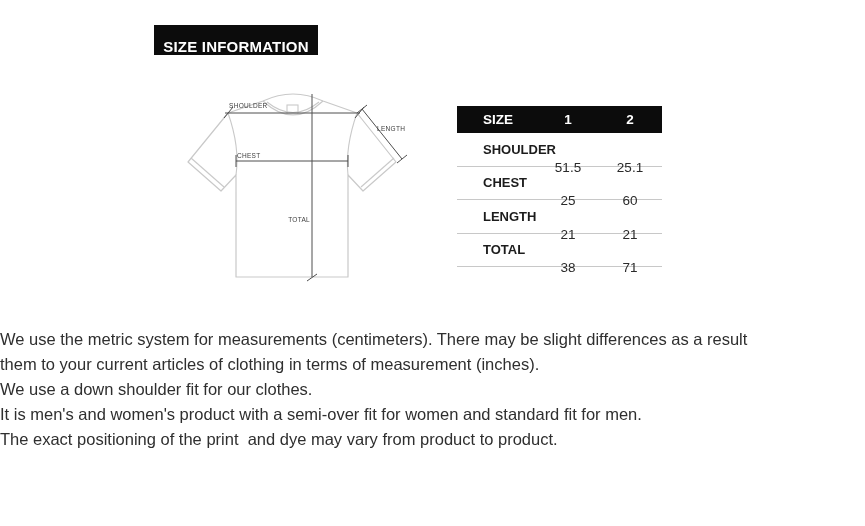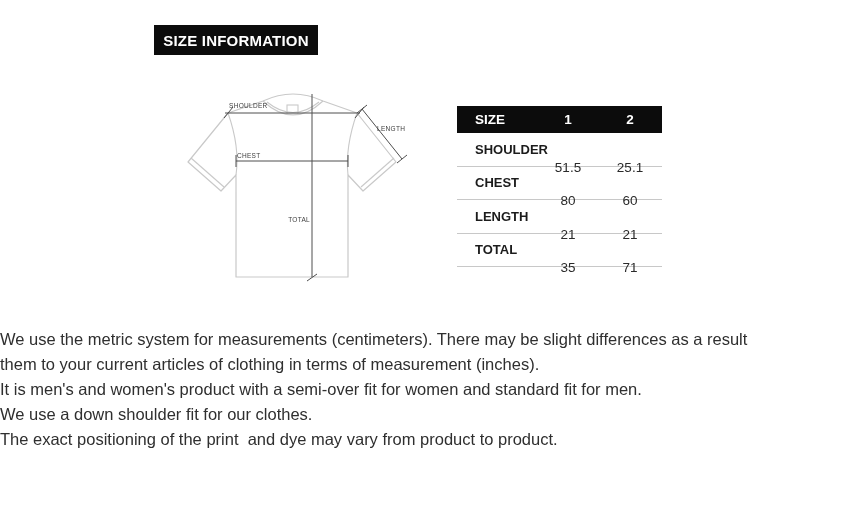--- a/index.html
+++ b/index.html
@@ -22,21 +22,21 @@
     width:865px;height:526px;
     background:#ffffff;
     font-family:"Liberation Sans", sans-serif;
     overflow:hidden;
   }
   .badge{
     position:absolute;left:154px;top:25px;
     width:164px;height:30px;
     background:var(--badge-bg);
     color:var(--badge-text);
-    display:flex;align-items:center;justify-content:center;
+    display:flex;align-items:flex-end;justify-content:center;
     font-size:15px;font-weight:bold;letter-spacing:0.2px;
     white-space:nowrap;
   }
   .diagram{
     position:absolute;left:175px;top:85px;
     width:235px;height:200px;
   }
   .shirt{fill:#ffffff;stroke:var(--shirt-outline);stroke-width:1.2;stroke-linejoin:round;}
   .shirt-line{fill:none;stroke:var(--shirt-outline);stroke-width:1.1;}
   .measure{fill:none;stroke:var(--measure-line);stroke-width:1;}
@@ -56,21 +56,21 @@
     background:var(--table-header-bg);
     color:var(--table-header-text);
     font-weight:bold;font-size:13.5px;
   }
   .t-row{
     display:flex;align-items:center;
     height:33.5px;
     border-bottom:1px solid var(--divider);
   }
   .t-cell-label{
-    width:80px;padding-left:18px;
+    width:80px;padding-left:26px;
     white-space:nowrap;
   }
   .t-row .t-cell-label{font-weight:bold;color:var(--table-label);font-size:13px;}
   .t-cell-val{
     width:62px;text-align:center;
   }
   .t-row .t-cell-val{color:var(--table-value);font-size:13.5px;margin-top:36px;}
   .notes{
     position:absolute;left:0;top:327px;
     width:865px;
@@ -125,38 +125,38 @@
     </div>
 
     <div class="t-row">
       <div class="t-cell-label">SHOULDER</div>
       <div class="t-cell-val">51.5</div>
       <div class="t-cell-val">25.1</div>
     </div>
 
     <div class="t-row">
       <div class="t-cell-label">CHEST</div>
-      <div class="t-cell-val">80</div>
+      <div class="t-cell-val">25</div>
       <div class="t-cell-val">60</div>
     </div>
 
     <div class="t-row">
       <div class="t-cell-label">LENGTH</div>
       <div class="t-cell-val">21</div>
       <div class="t-cell-val">21</div>
     </div>
 
     <div class="t-row">
       <div class="t-cell-label">TOTAL</div>
-      <div class="t-cell-val">35</div>
+      <div class="t-cell-val">38</div>
       <div class="t-cell-val">71</div>
     </div>
   </div>
 
   <div class="notes">
     <div class="note-line">We use the metric system for measurements (centimeters). There may be slight differences as a result</div>
     <div class="note-line">them to your current articles of clothing in terms of measurement (inches).</div>
+    <div class="note-line">We use a down shoulder fit for our clothes.</div>
     <div class="note-line">It is men's and women's product with a semi-over fit for women and standard fit for men.</div>
-    <div class="note-line">We use a down shoulder fit for our clothes.</div>
     <div class="note-line">The exact positioning of the print  and dye may vary from product to product.</div>
   </div>
 
 </div>
 
 </body></html>

